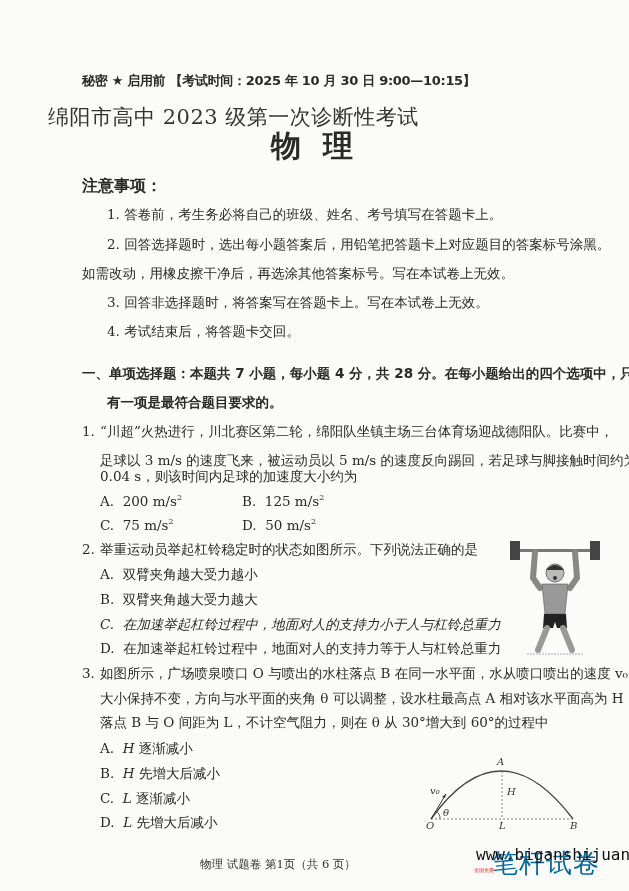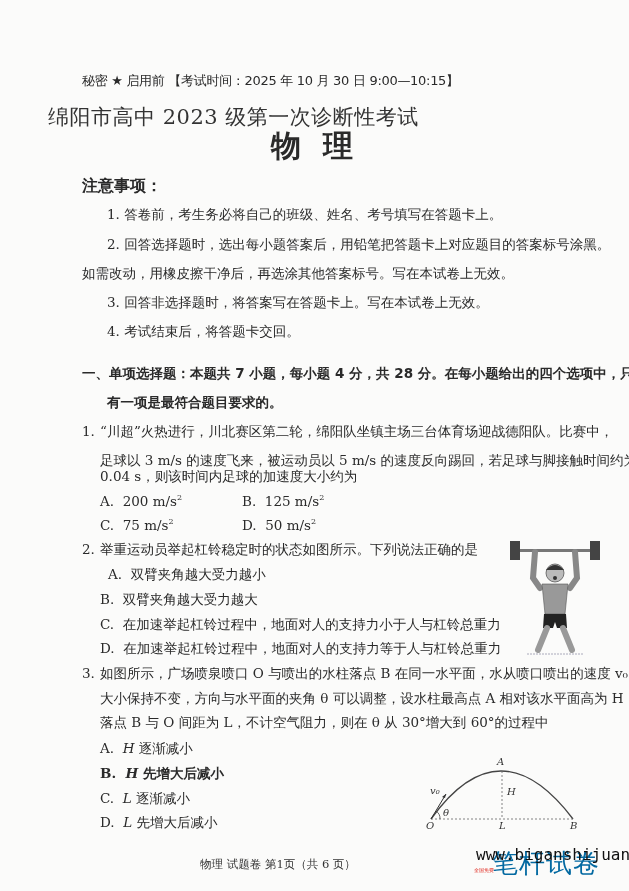--- a/index.html
+++ b/index.html
@@ -3,21 +3,21 @@
 <meta charset="utf-8">
 <style>
   html, body { margin:0; padding:0; }
   body {
     width:629px; height:891px; position:relative; overflow:hidden;
     background:#fbfbfa;
     font-family:"DejaVu Serif","Liberation Serif",serif;
     color:#2a2a2a;
   }
   .abs { position:absolute; white-space:nowrap; }
-  .confidential { left:82px; top:72px; font-size:13px; font-weight:normal; font-family:"DejaVu Sans","Liberation Sans",sans-serif; letter-spacing:-0.3px; }
+  .confidential { left:82px; top:72px; font-size:13px; font-weight:bold; font-family:"DejaVu Sans","Liberation Sans",sans-serif; letter-spacing:-0.3px; }
   .exam-title { left:0; width:629px; text-align:left; top:103px; font-size:21px; color:#333; letter-spacing:0.5px;padding-left:48px; }
   .subject-title { left:0; width:624px; text-align:center; top:126px; font-size:30px; font-weight:bold; letter-spacing:22px; padding-left:22px; box-sizing:border-box; font-family:"DejaVu Sans","Liberation Sans",sans-serif; }
   .notes-heading { left:82px; top:176px; font-size:16px; font-weight:bold; font-family:"DejaVu Sans","Liberation Sans",sans-serif; }
   .note { font-size:13.5px; }
   .section-heading { font-size:13.5px; font-weight:bold; font-family:"DejaVu Sans","Liberation Sans",sans-serif; }
   .q { font-size:13.5px; }
   sup { font-size:8px; vertical-align:6px; }
   i { font-style:italic; }
   .footer { left:0; width:526px; text-align:center; top:857px; font-size:11.5px; padding-left:30px; box-sizing:border-box; color:#333; }
   .wm-cn { left:492px; top:846px; font-size:26px; font-family:"DejaVu Sans","Liberation Sans",sans-serif; color:#0369a1; letter-spacing:1px; }
@@ -50,23 +50,23 @@
   <div class="abs q" style="left:100px;top:468px;">0.04 s，则该时间内足球的加速度大小约为</div>
   <div class="abs q" style="left:100px;top:493px;"><span>A.</span>&nbsp;&nbsp;<span>200 m/s</span><sup>2</sup></div>
   <div class="abs q" style="left:242px;top:493px;"><span>B.</span>&nbsp;&nbsp;<span>125 m/s</span><sup>2</sup></div>
   <div class="abs q" style="left:100px;top:517px;"><span>C.</span>&nbsp;&nbsp;<span>75 m/s</span><sup>2</sup></div>
   <div class="abs q" style="left:242px;top:517px;"><span>D.</span>&nbsp;&nbsp;<span>50 m/s</span><sup>2</sup></div>
 </div>
 
 <div>
   <div class="abs q" style="left:82px;top:541px;">2.</div>
   <div class="abs q" style="left:100px;top:541px;">举重运动员举起杠铃稳定时的状态如图所示。下列说法正确的是</div>
-  <div class="abs q" style="left:108px;top:566px;"><span>A.</span>&nbsp;&nbsp;<span>双臂夹角越大受力越小</span></div>
+  <div class="abs q" style="left:100px;top:566px;"><span>A.</span>&nbsp;&nbsp;<span>双臂夹角越大受力越小</span></div>
   <div class="abs q" style="left:100px;top:591px;"><span>B.</span>&nbsp;&nbsp;<span>双臂夹角越大受力越大</span></div>
-  <div class="abs q" style="left:100px;top:616px;"><span>C.</span>&nbsp;&nbsp;<span>在加速举起杠铃过程中，地面对人的支持力小于人与杠铃总重力</span></div>
+  <div class="abs q" style="left:100px;top:616px;font-style:italic;"><span>C.</span>&nbsp;&nbsp;<span>在加速举起杠铃过程中，地面对人的支持力小于人与杠铃总重力</span></div>
   <div class="abs q" style="left:100px;top:640px;text-align:right;"><span>D.</span>&nbsp;&nbsp;<span>在加速举起杠铃过程中，地面对人的支持力等于人与杠铃总重力</span></div>
 
   <svg class="figure" style="left:505px;top:538px;" width="100" height="120" viewBox="0 0 100 120">
 
     <rect x="10" y="11" width="80" height="3" fill="#777"></rect>
     <rect x="5" y="3" width="10" height="19" fill="#444"></rect>
     <rect x="85" y="3" width="10" height="19" fill="#444"></rect>
 
     <path d="M30 14 L28 40 L35 50" stroke="#888" stroke-width="6" fill="none" stroke-linecap="round"></path>
     <path d="M70 14 L72 40 L65 50" stroke="#888" stroke-width="6" fill="none" stroke-linecap="round"></path>
@@ -84,21 +84,21 @@
     <line x1="22" y1="116" x2="78" y2="116" stroke="#aab" stroke-width="1" stroke-dasharray="2,1"></line>
   </svg>
 </div>
 
 <div>
   <div class="abs q" style="left:82px;top:665px;">3.</div>
   <div class="abs q" style="left:100px;top:665px;">如图所示，广场喷泉喷口 O 与喷出的水柱落点 B 在同一水平面，水从喷口喷出的速度 v₀</div>
   <div class="abs q" style="left:100px;top:690px;">大小保持不变，方向与水平面的夹角 θ 可以调整，设水柱最高点 A 相对该水平面高为 H，</div>
   <div class="abs q" style="left:100px;top:714px;">落点 B 与 O 间距为 L，不计空气阻力，则在 θ 从 30°增大到 60°的过程中</div>
   <div class="abs q" style="left:100px;top:740px;"><span>A.</span>&nbsp;&nbsp;<i>H</i>&nbsp;<span>逐渐减小</span></div>
-  <div class="abs q" style="left:100px;top:765px;font-weight:bold;"><span>B.</span>&nbsp;&nbsp;<i>H</i>&nbsp;<span>先增大后减小</span></div>
+  <div class="abs q" style="left:100px;top:765px;"><span>B.</span>&nbsp;&nbsp;<i>H</i>&nbsp;<span>先增大后减小</span></div>
   <div class="abs q" style="left:100px;top:790px;"><span>C.</span>&nbsp;&nbsp;<i>L</i>&nbsp;<span>逐渐减小</span></div>
   <div class="abs q" style="left:100px;top:814px;"><span>D.</span>&nbsp;&nbsp;<i>L</i>&nbsp;<span>先增大后减小</span></div>
 
   <div class="figure" style="left:420px;top:748px;width:170px;height:80px;">
     <svg width="170" height="80" viewBox="0 0 170 80" style="position:absolute;left:0;top:0;">
       <path d="M11 71 Q80 -25 153 71" fill="none" stroke="#444" stroke-width="1.3"></path>
       <line x1="11" y1="71" x2="153" y2="71" stroke="#666" stroke-width="0.8" stroke-dasharray="2,2"></line>
       <line x1="82" y1="23" x2="82" y2="71" stroke="#666" stroke-width="0.8" stroke-dasharray="2,2"></line>
       <line x1="11" y1="71" x2="26" y2="46" stroke="#333" stroke-width="1"></line>
       <path d="M26 46 L22 49 L25 50 Z" fill="#333"></path>

